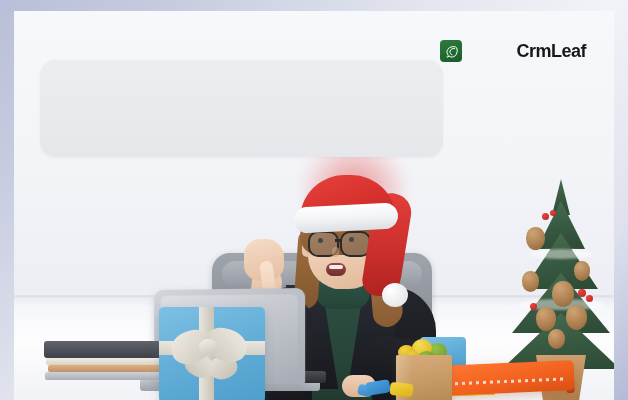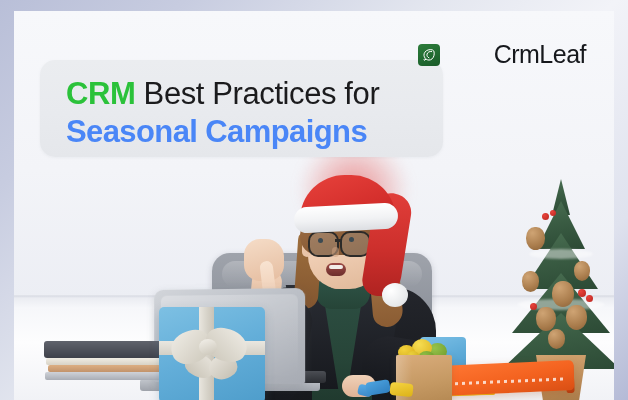--- a/index.html
+++ b/index.html
@@ -216,21 +216,21 @@
   .hl-crm{color:#2bc23a;font-weight:800;}
   .hl-rest{color:#1b1b1d;font-weight:400;}
   .hl-sub{display:block;color:#4a86f7;font-weight:800;letter-spacing:-.6px;}
 
   
   .logo{position:absolute;right:28px;top:29px;display:flex;align-items:center;gap:6px;}
   .logo-mark{width:22px;height:22px;border-radius:4px;
     background:linear-gradient(160deg,#2e7d3c 0%,#216b31 55%,#1a5a28 100%);
     display:flex;align-items:center;justify-content:center;}
   .logo-mark svg{display:block;}
-  .logo-text{font-size:25px;font-weight:400;color:#16181c;letter-spacing:-.5px;margin-left:48px;}
+  .logo-text{font-size:18px;font-weight:700;color:#16181c;letter-spacing:-.5px;margin-left:48px;}
 </style>
 </head>
 <body>
 
 <div id="stage">
   <div id="canvas">
 
     <div class="scene">
       <div class="wall"></div>
       <div class="desk"></div>
@@ -324,24 +324,20 @@
       <div class="moss m1"></div>
       <div class="moss m4"></div>
       <div class="moss m5"></div>
       <div class="kraft"></div>
       <div class="trinket t-blue2"></div>
       <div class="trinket t-blue"></div>
       <div class="trinket t-yellow"></div>
     </div>
 
     <div class="panel"></div>
-    <div class="headline">
-      <span class="hl-crm">CRM</span><span class="hl-rest"> Best Practices for</span>
-      <span class="hl-sub">Seasonal Campaigns</span>
-    </div>
 
     <div class="logo">
       <span class="logo-mark">
         <svg width="15" height="15" viewBox="0 0 24 24" aria-hidden="true">
           <path d="M18.2 4.6c-4.6-1.3-9.4.3-11.9 3.6-2.3 3.1-2 7.3.6 9.9l-1.7 1.7a.8.8 0 101.1 1.1l1.7-1.7c2.7 2.3 6.9 2.3 9.7-.2 3.2-2.9 4.3-8.2 2.8-12.6a1 1 0 00-.7-.7l-1.6-1.1z" fill="none" stroke="#ffffff" stroke-width="1.6"></path>
           <path d="M17 7.2c-3.4-.6-6.4 1.2-7.3 4.1-.8 2.6.5 5.2 3 6" fill="none" stroke="#ffffff" stroke-width="1.6" stroke-linecap="round"></path>
         </svg>
       </span>
       <span class="logo-text">CrmLeaf</span>
     </div>

